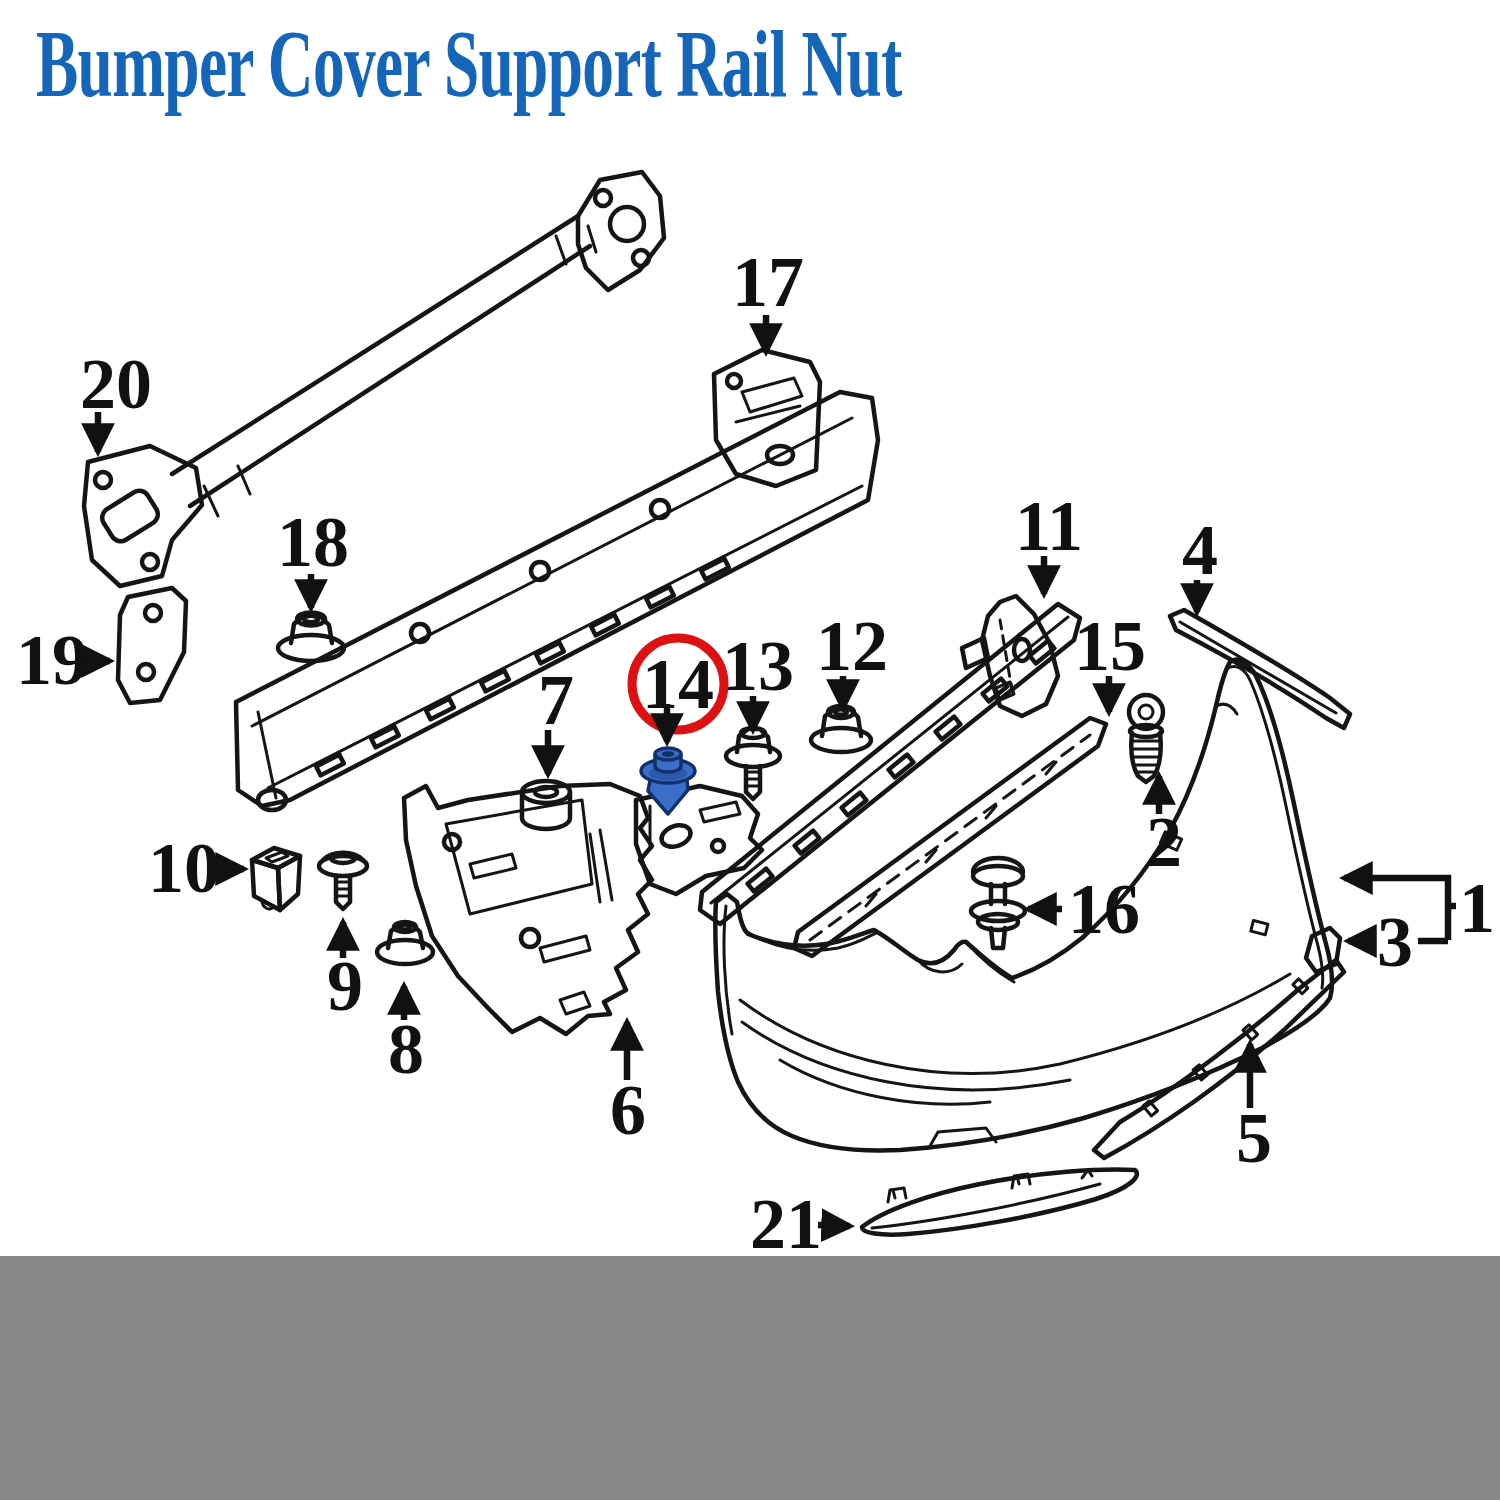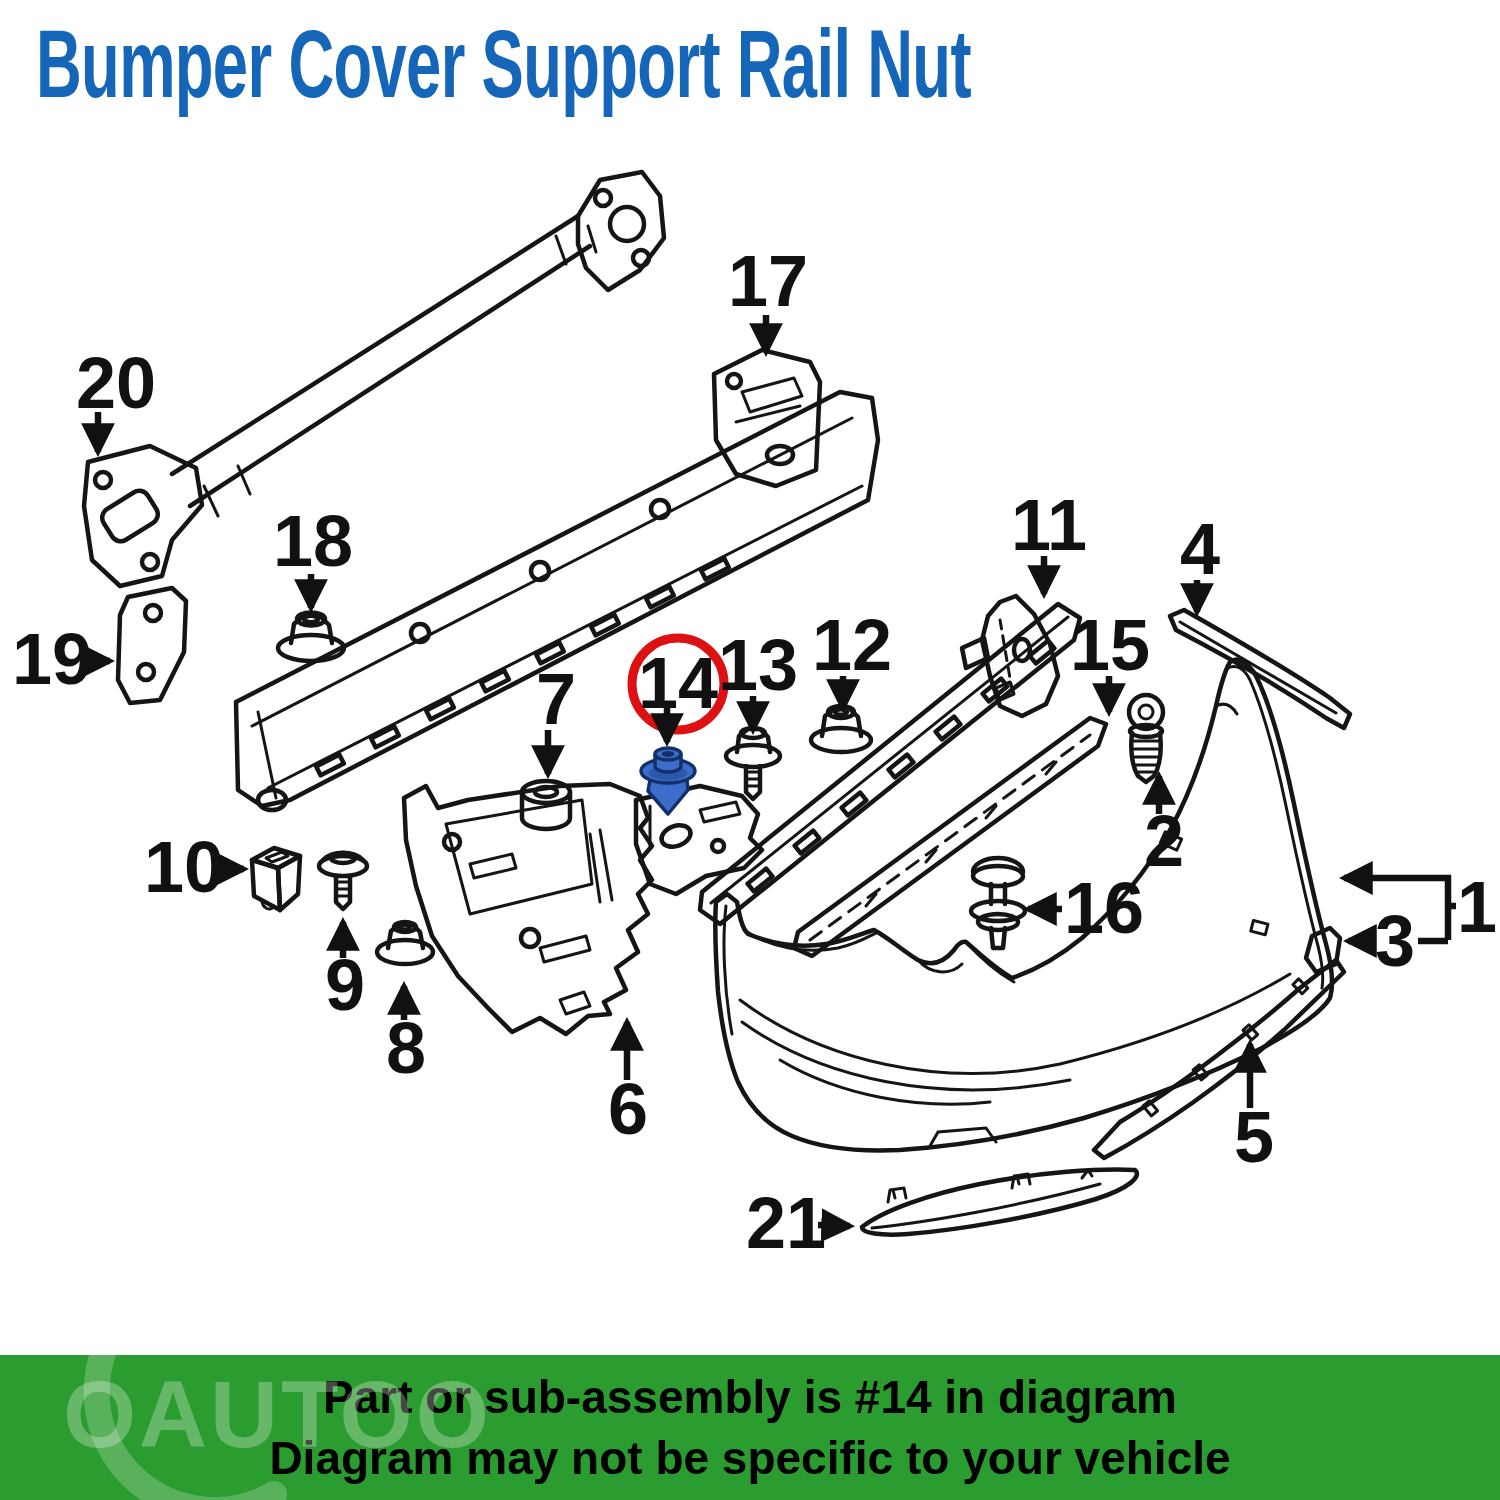--- a/index.html
+++ b/index.html
@@ -1,17 +1,17 @@
 <!DOCTYPE html>
 <html><head>
 <meta charset="utf-8">
 <style>
   html,body{margin:0;padding:0;background:#888;}
-  .page{position:relative;width:1500px;height:1500px;background:#ffffff;overflow:hidden;
-        font-family:Liberation Sans, sans-serif;margin:0 auto;}
+  .page{position:relative;width:1500px;height:1256px;background:#ffffff;overflow:hidden;
+        font-family:Liberation Serif, serif;margin:0 auto;}
   .title{position:absolute;left:36px;top:16px;font-size:96px;font-weight:bold;color:#1565b8;
          white-space:nowrap;letter-spacing:-1px;transform:scaleX(0.66);transform-origin:left top;
          line-height:1.0;}
   svg.diagram{position:absolute;left:0;top:0;z-index:1;}
   .banner{position:absolute;left:0;top:1355px;width:1500px;height:145px;background:#2b9c2f;
           display:flex;flex-direction:column;align-items:center;justify-content:space-evenly;
           z-index:2;padding:6px 0;box-sizing:border-box;}
   .banner .line{font-size:46px;font-weight:bold;color:#000;line-height:1.1;}
   .watermark-text{position:absolute;left:22px;top:1368px;z-index:3;font-size:94px;font-weight:bold;
           letter-spacing:3px;color:rgba(255,255,255,0.28);line-height:1;pointer-events:none;margin-left:41px;}

